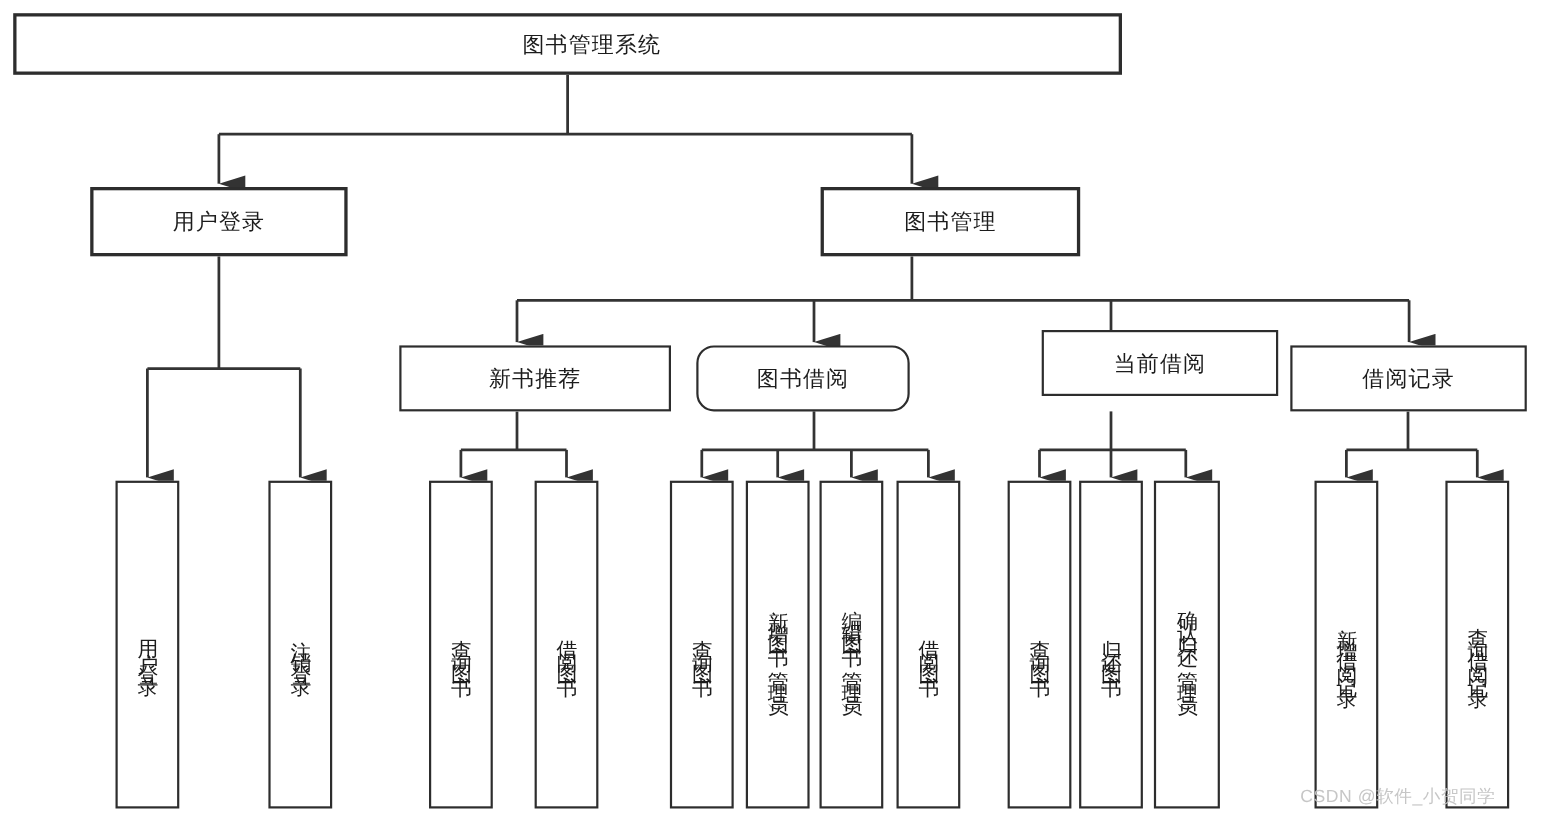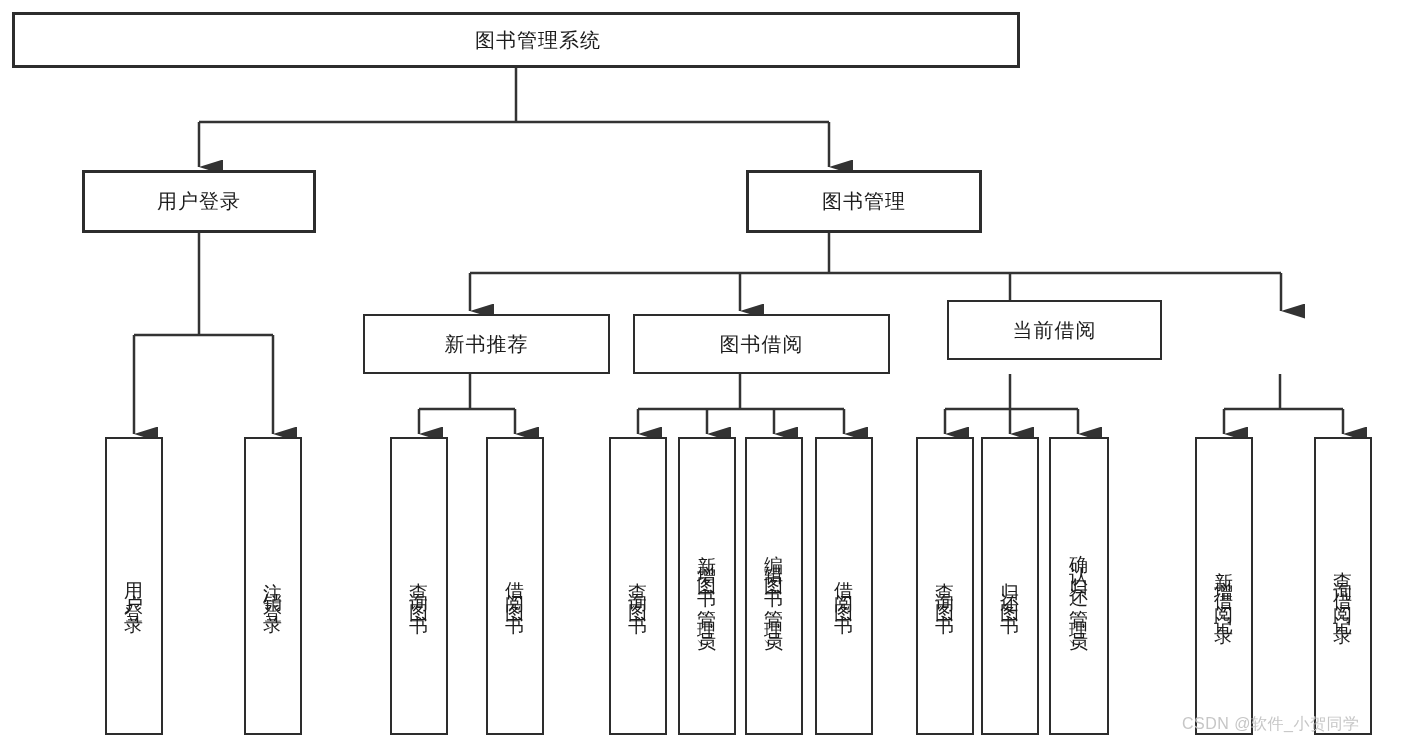--- a/index.html
+++ b/index.html
@@ -121,22 +121,23 @@
     <path class="wire" d="M1224 409 V434" marker-end="url(#arw)"></path>
     <path class="wire" d="M1343 409 V434" marker-end="url(#arw)"></path>
   </svg>
 
   <div class="box hbox root" style="left:12px; top:12px; width:1008px; height:56px;">图书管理系统</div>
 
   <div class="box hbox lvl2" style="left:82px; top:170px; width:234px; height:63px;">用户登录</div>
   <div class="box hbox lvl2" style="left:726px; top:170px; width:236px; height:63px;margin-left:20px;">图书管理</div>
 
   <div class="box hbox" style="left:363px; top:314px; width:247px; height:60px;">新书推荐</div>
-  <div class="box hbox" style="left:633px; top:314px; width:257px; height:60px;">图书借阅</div>
+  <div class="box hbox" style="left:633px; top:314px; width:194px; height:60px;border-radius:16px;">图书借阅</div>
   <div class="box hbox" style="left:903px; top:300px; width:215px; height:60px;margin-left:44px;">当前借阅</div>
+  <div class="box hbox" style="left:1173px; top:314px; width:215px; height:60px;">借阅记录</div>
 
   <div class="box vbox" style="left:105px; top:437px; width:58px; height:298px;">用户登录</div>
   <div class="box vbox" style="left:244px; top:437px; width:58px; height:298px;">注销登录</div>
 
   <div class="box vbox" style="left:390px; top:437px; width:58px; height:298px;">查询图书</div>
   <div class="box vbox" style="left:486px; top:437px; width:58px; height:298px;">借阅图书</div>
 
   <div class="box vbox" style="left:609px; top:437px; width:58px; height:298px;">查询图书</div>
   <div class="box vbox" style="left:678px; top:437px; width:58px; height:298px;">新增图书（管理员）</div>
   <div class="box vbox" style="left:745px; top:437px; width:58px; height:298px;">编辑图书（管理员）</div>

